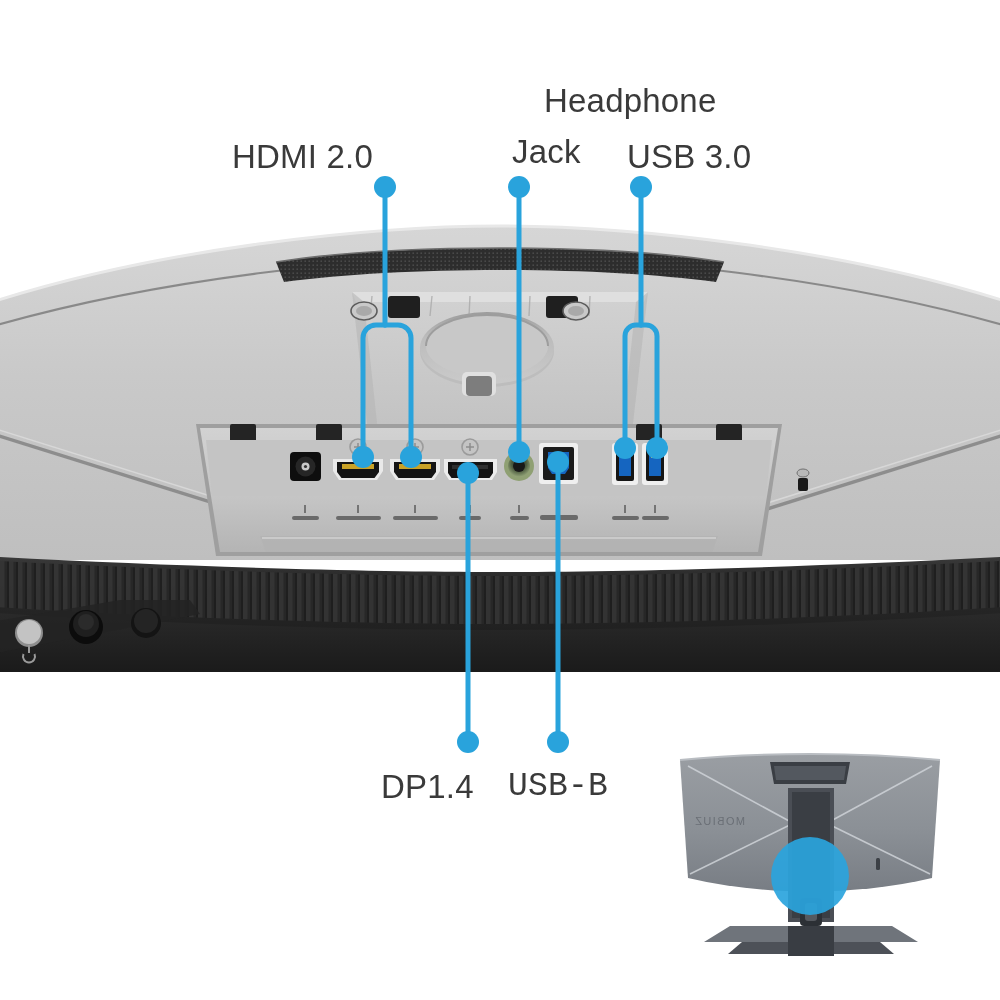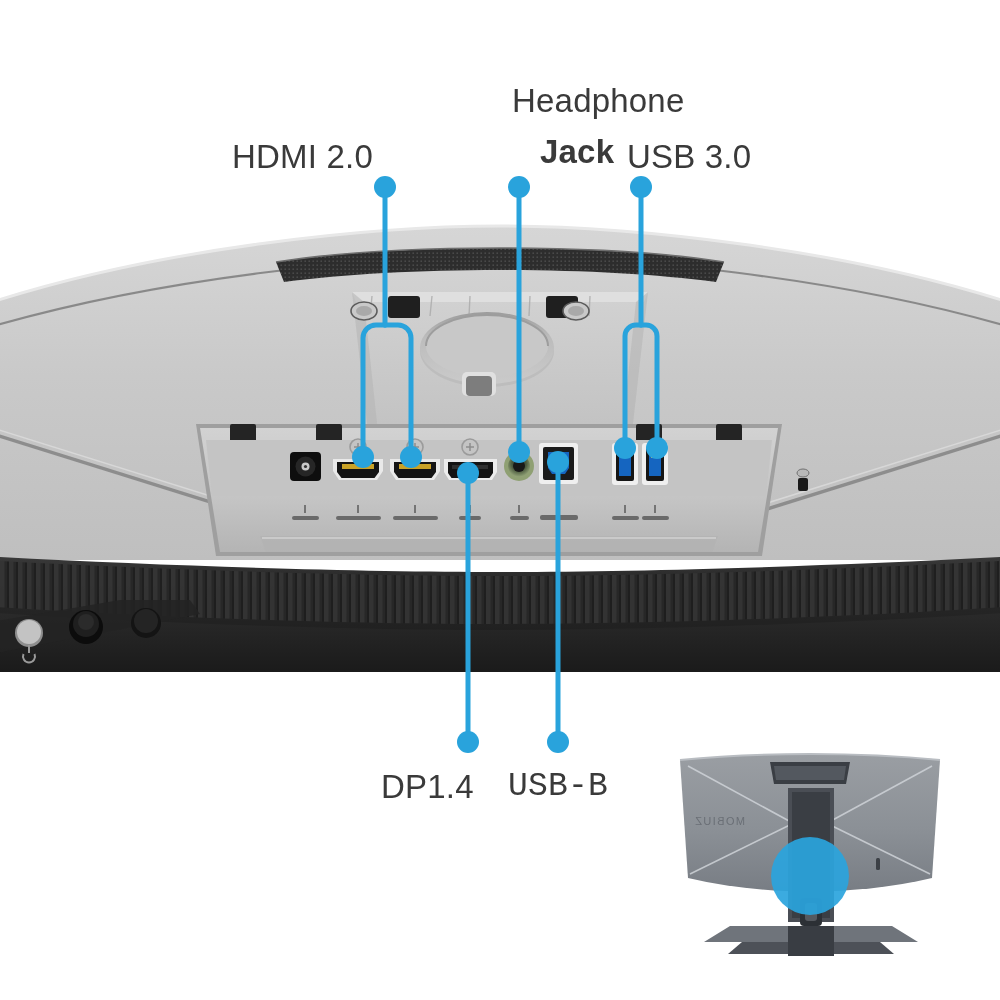--- a/index.html
+++ b/index.html
@@ -351,23 +351,23 @@
       <circle cx="468" cy="742" r="11"></circle>
 
       <circle cx="558" cy="462" r="11"></circle>
       <circle cx="558" cy="742" r="11"></circle>
     </g>
   </svg>
 
   <div class="labels">
     <div class="callout-label" style="left:232px;top:136px;text-align:right;">HDMI 2.0</div>
 
-    <div class="callout-label" style="left:512px;top:80px;">Headphone</div>
-
-    <div class="callout-label" style="left:540px;top:131px;font-weight:bold;">Jack</div>
+    <div class="callout-label" style="left:544px;top:80px;">Headphone</div>
+
+    <div class="callout-label" style="left:512px;top:131px;">Jack</div>
 
     <div class="callout-label" style="left:627px;top:136px;">USB 3.0</div>
 
     <div class="callout-label" style="left:381px;top:766px;text-align:right;">DP1.4</div>
 
     <div class="callout-label" style="left:508px;top:766px;font-family:Liberation Mono, monospace;">USB-B</div>
   </div>
 
 </div>
 

